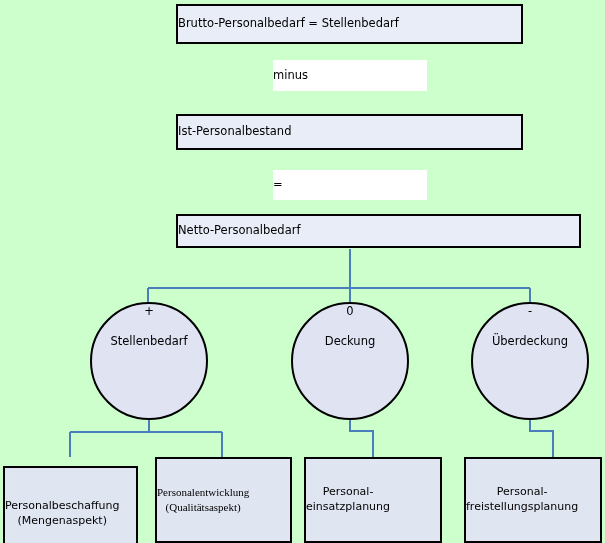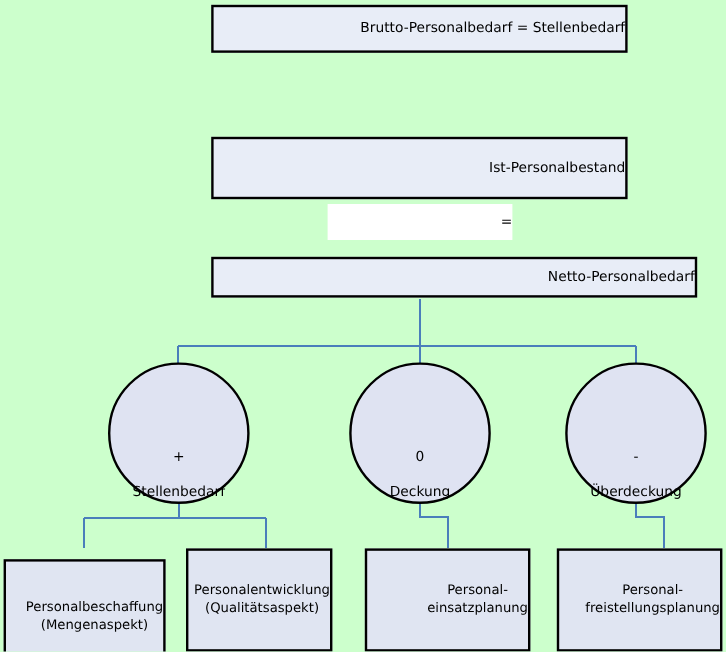--- a/index.html
+++ b/index.html
@@ -25,21 +25,21 @@
     top: 0;
     width: 605px;
     height: 543px;
     pointer-events: none;
   }
   .node {
     position: absolute;
     box-sizing: border-box;
     display: flex;
     align-items: center;
-    justify-content: flex-end;
+    justify-content: flex-start;
     text-align: center;
     line-height: 1.35;
     color: #000000;
   }
   .box {
     background: #e8edf7;
     border: 2px solid #000000;
     font-size: 11.5px;
   }
   .opbox {
@@ -90,22 +90,25 @@
       <path d="M350 418 L350 431 L373 431 L373 457"></path>
 
       <path d="M530 418 L530 431 L553 431 L553 457"></path>
     </g>
   </svg>
 
   <div class="node box" style="left:176px; top:4px; width:347px; height:40px;">
     <span>Brutto-Personalbedarf = Stellenbedarf</span>
   </div>
 
+  <div class="node opbox" style="left:273px; top:60px; width:154px; height:31px;">
+    <span>minus</span>
+  </div>
 
-  <div class="node box" style="left:176px; top:114px; width:347px; height:52px;">
+  <div class="node box" style="left:176px; top:114px; width:347px; height:36px;">
     <span>Ist-Personalbestand</span>
   </div>
 
   <div class="node opbox" style="left:273px; top:170px; width:154px; height:30px;">
     <span>=</span>
   </div>
 
   <div class="node box" style="left:176px; top:214px; width:405px; height:34px;">
     <span>Netto-Personalbedarf</span>
   </div>
@@ -123,21 +126,21 @@
   <div class="node circle" style="left:471px; top:302px; width:118px; height:118px;">
     <span class="sign">-</span>
     <span>Überdeckung</span>
   </div>
 
   <div class="node leaf" style="left:3px; top:466px; width:135px; height:96px;">
     <span class="ml">Personalbeschaffung
 (Mengenaspekt)</span>
   </div>
 
-  <div class="node leaf" style="left:155px; top:457px; width:122px; height:86px;">
+  <div class="node leaf" style="left:155px; top:457px; width:137px; height:86px;font-family:Liberation Serif, serif;">
     <span class="ml">Personalentwicklung
 (Qualitätsaspekt)</span>
   </div>
 
   <div class="node leaf" style="left:304px; top:457px; width:138px; height:86px;">
     <span class="ml">Personal-
 einsatzplanung</span>
   </div>
 
   <div class="node leaf" style="left:464px; top:457px; width:138px; height:86px;">

